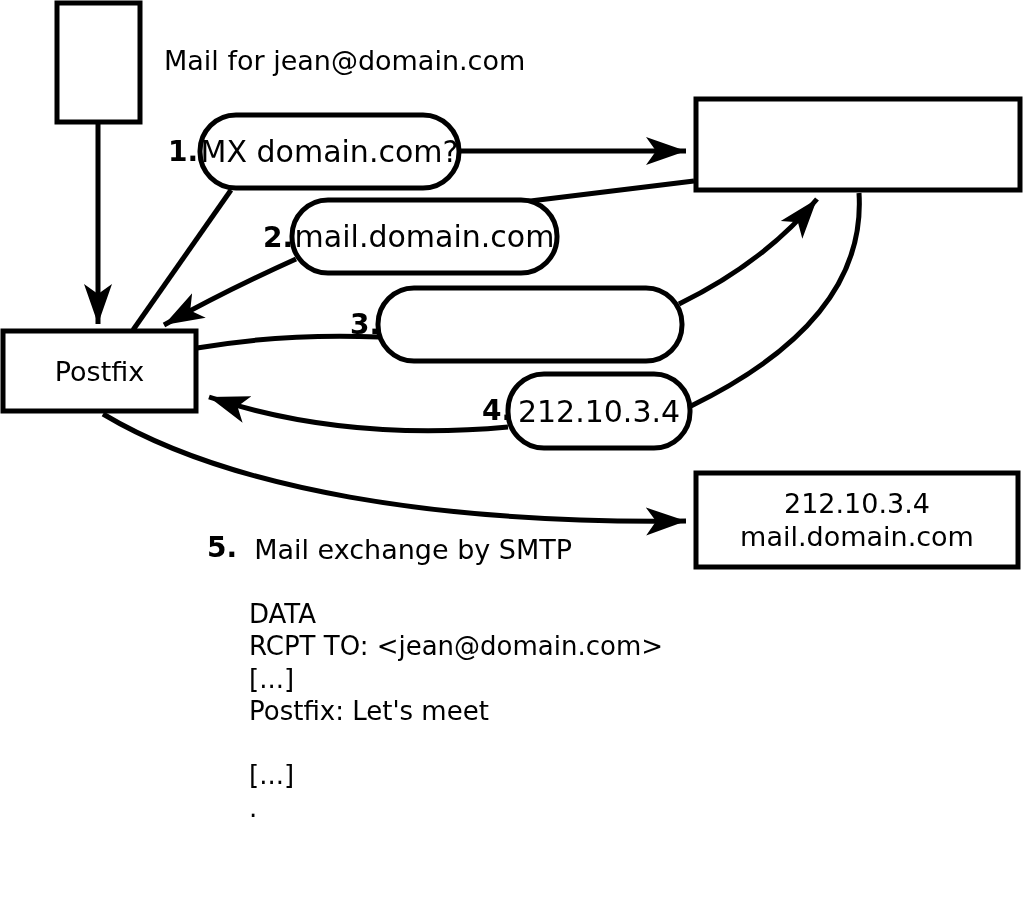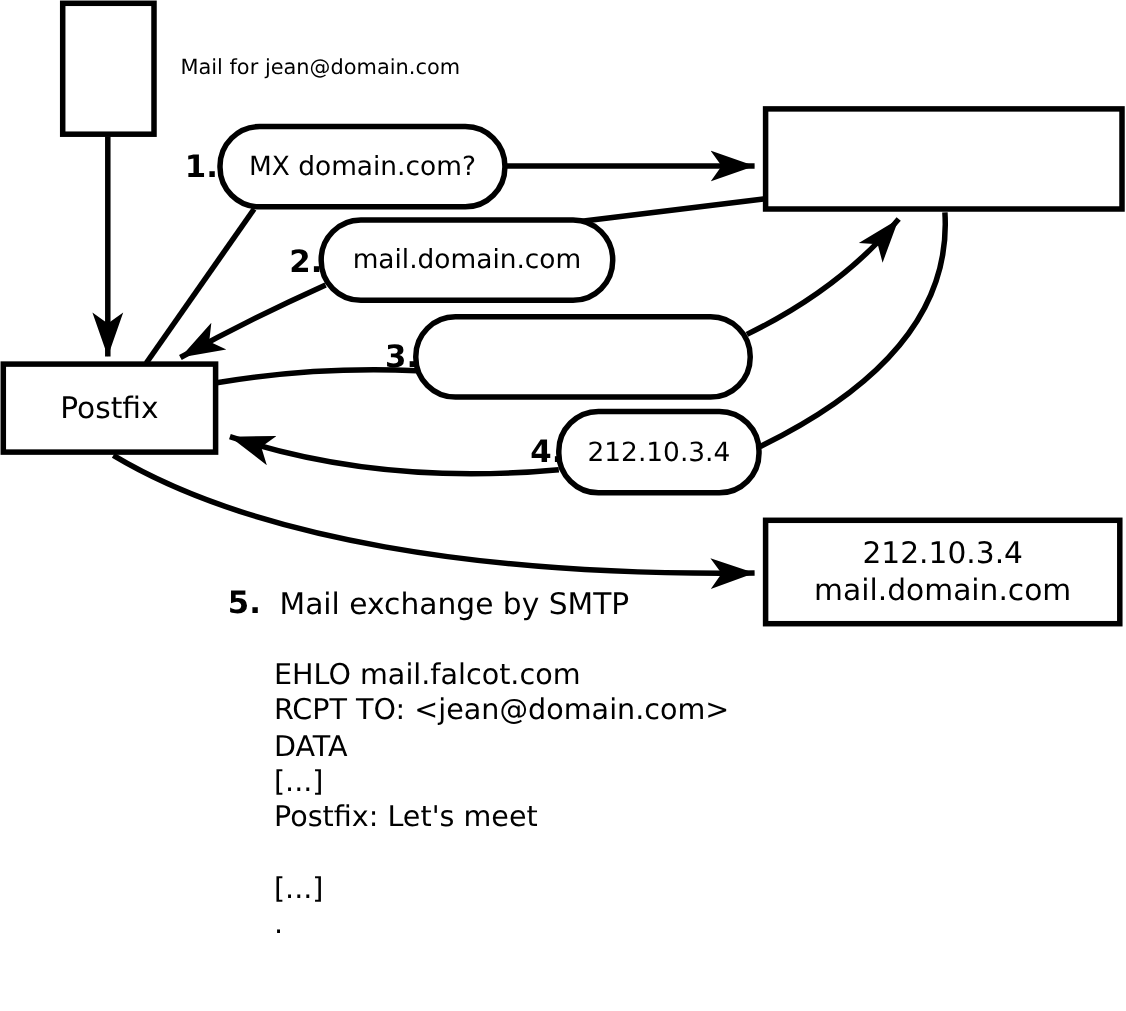--- a/index.html
+++ b/index.html
@@ -8,24 +8,24 @@
     font-family:"DejaVu Sans","Liberation Sans",sans-serif;color:#000;
     overflow:hidden;
   }
   #diagram-svg{position:absolute;left:0;top:0;}
   .lbl{position:absolute;white-space:pre;}
   .center-lbl{
     position:absolute;display:flex;align-items:center;justify-content:center;
     text-align:center;font-size:27px;line-height:33px;
   }
   .col{flex-direction:column;}
-  .header-lbl{font-size:19px;line-height:32px;}
+  .header-lbl{font-size:27px;line-height:32px;}
   .num-lbl{font-weight:bold;font-size:28px;line-height:28px;}
   .step5-row{position:absolute;display:flex;gap:17px;font-size:27px;line-height:32px;}
-  .pill-lbl{font-size:24px;}
+  .pill-lbl{font-size:30px;}
   .smtp-block{position:absolute;font-size:26px;}
   .smtp-line{min-height:32.3px;line-height:32.3px;white-space:pre;}
 </style>
 </head>
 <body>
 
 <div id="stage">
 
   <svg id="diagram-svg" width="1024" height="919" viewBox="0 0 1024 919">
     <defs>
@@ -78,23 +78,22 @@
   <div class="center-lbl pill-lbl" style="left:200px;top:115px;width:259px;height:73px;">MX domain.com?</div>
   <div class="center-lbl pill-lbl" style="left:292px;top:200px;width:265px;height:73px;">mail.domain.com</div>
   <div class="center-lbl pill-lbl" style="left:508px;top:374px;width:182px;height:74px;">212.10.3.4</div>
 
   <div class="step5-row" style="left:207px;top:534px;">
     <span class="num-lbl" style="position:static;">5.</span>
     <span>Mail exchange by SMTP</span>
   </div>
 
   <div class="smtp-block" style="left:249px;top:598px;">
-    <div class="smtp-line">EHLO mail.falcot.com</div>
+    <div class="smtp-line">DATA</div>
     <div class="smtp-line">RCPT TO: &lt;jean@domain.com&gt;</div>
-    <div class="smtp-line">DATA</div>
     <div class="smtp-line">[...]</div>
     <div class="smtp-line">Postfix: Let's meet</div>
     <div class="smtp-line"></div>
     <div class="smtp-line">[...]</div>
     <div class="smtp-line">.</div>
   </div>
 
 </div>
 
 </body></html>

